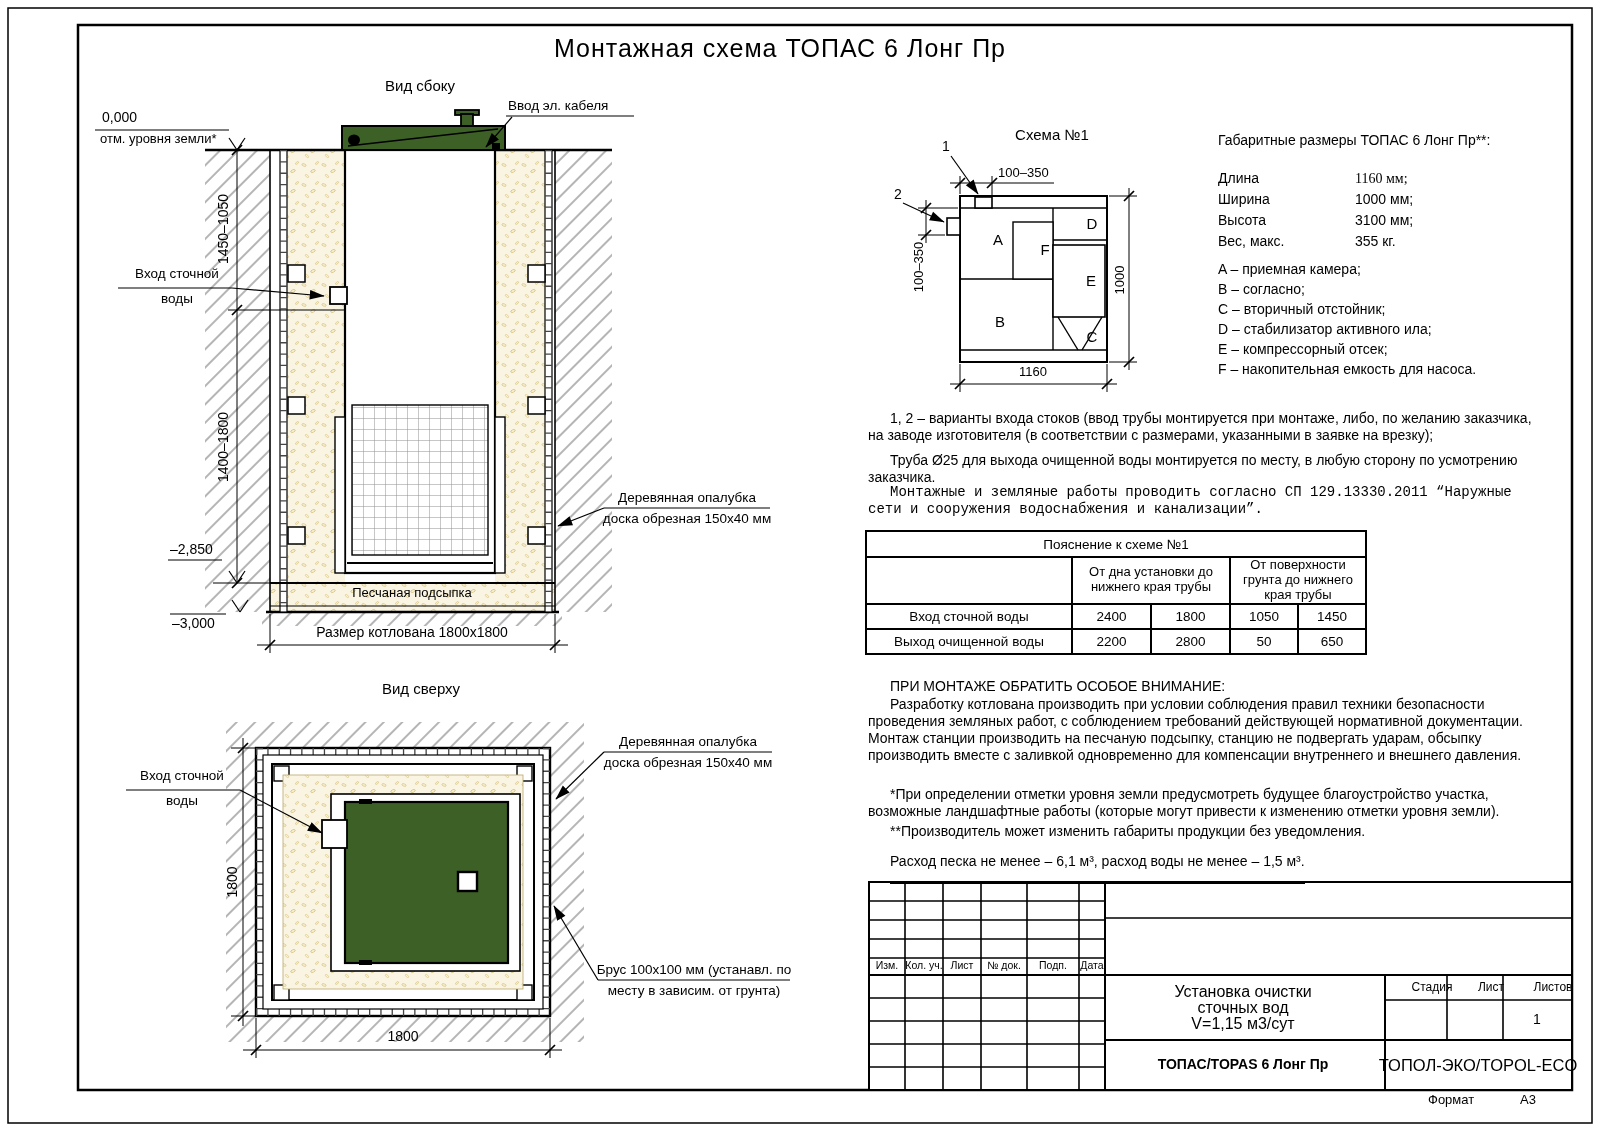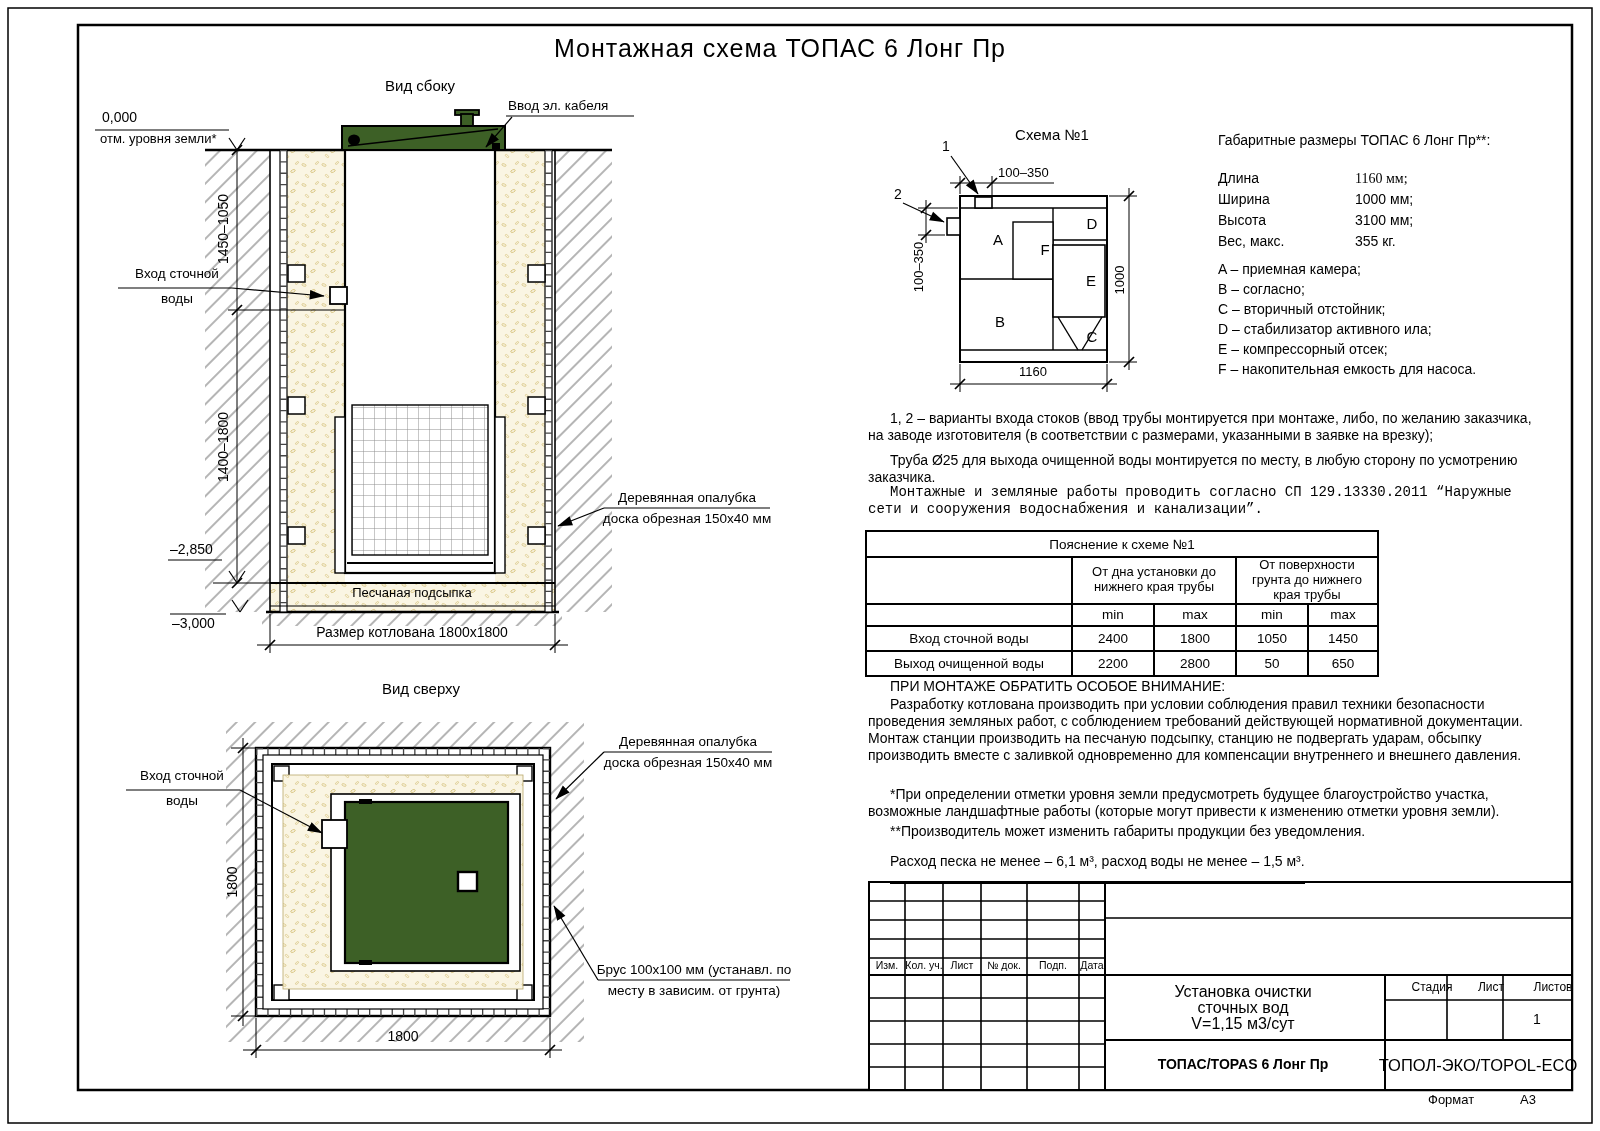--- a/index.html
+++ b/index.html
@@ -303,27 +303,20 @@
   <tbody>
       <tr>
         <td colspan="5" class="tt" style="width:482px;">Пояснение к схеме №1</td>
       </tr>
   <tr>
     <td class="hg" style="width:200px;"></td>
     <td colspan="2" class="hg grp" style="width:152px;">От дна установки до нижнего края трубы</td>
     <td colspan="2" class="hg grp" style="width:130px;">От поверхности грунта до нижнего края трубы</td>
   </tr>
   <tr>
-    <td class="hm"></td>
-    <td class="hm" style="width:76px;">min</td>
-    <td class="hm" style="width:76px;">max</td>
-    <td class="hm" style="width:66px;">min</td>
-    <td class="hm" style="width:64px;">max</td>
-  </tr>
-  <tr>
     <td class="dr">Вход сточной воды</td>
     <td class="dr">2400</td>
     <td class="dr">1800</td>
     <td class="dr">1050</td>
     <td class="dr">1450</td>
   </tr>
   <tr>
     <td class="dr">Выход очищенной воды</td>
     <td class="dr">2200</td>
     <td class="dr">2800</td>

